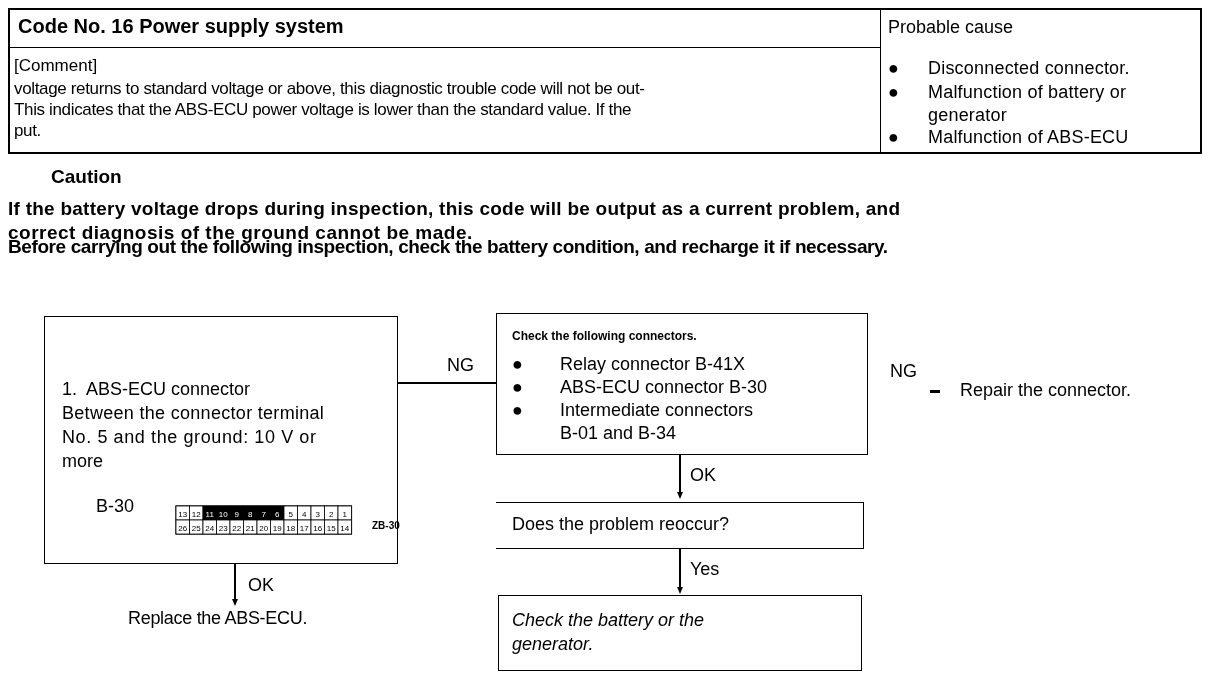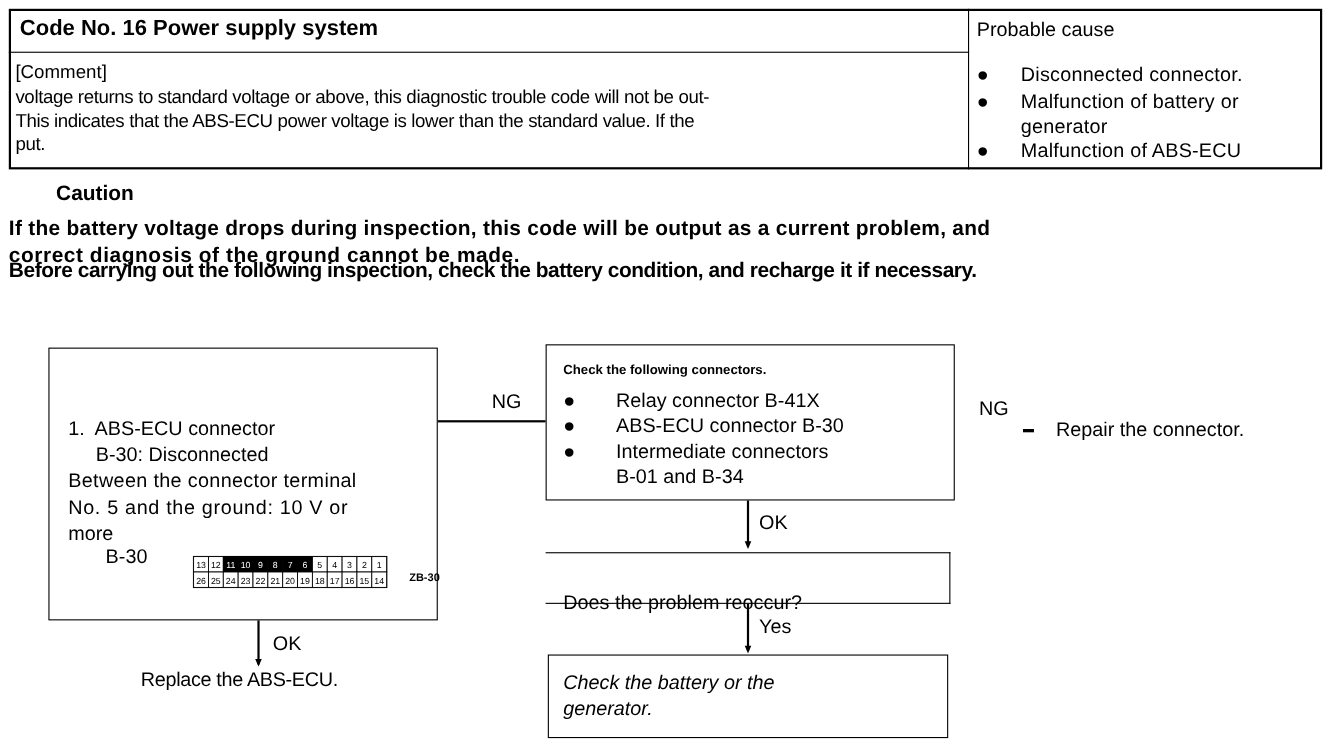--- a/index.html
+++ b/index.html
@@ -36,21 +36,21 @@
     #box1-text { left: 62px; top: 330px; margin-top: 47px; }
     #box1-b30 { left: 96px; top: 496px; font-size: 18px; }
     #box1-zb30 { left: 372px; top: 520px; font-size: 10px; font-weight: bold; text-align: center; }
     #connector-grid { left: 174px; top: 500px; }
 
     #box2-title { left: 512px; top: 329px; font-size: 12px; font-weight: bold; }
     .b2item { position: absolute; left: 512px; font-size: 18px; }
     .b2bullet { position: absolute; left: 0; top: 0; }
     .b2text { position: absolute; left: 48px; top: 0; white-space: nowrap; }
 
-    #box3-text { left: 512px; top: 538px; font-size: 18px; }
+    #box3-text { left: 512px; top: 514px; font-size: 18px; }
     #box4-text { left: 512px; top: 608px; font-size: 18px; line-height: 24px; font-style: italic; }
 
     
     .line { position: absolute; background: #000; }
     #ng1-line { left: 398px; top: 382px; width: 98px; height: 1.5px; }
     #ng1-label { left: 447px; top: 355px; font-size: 18px; }
     #ng2-label { left: 890px; top: 361px; font-size: 18px; }
     #ng2-dash { left: 930px; top: 390px; width: 10px; height: 3px; }
     #repair-text { left: 960px; top: 380px; font-size: 18px; }
 
@@ -97,21 +97,20 @@
 </div>
 
 <div class="abs t" id="caution-title">Caution</div>
 <div class="abs t" id="caution-l1">If the battery voltage drops during inspection, this code will be output as a current problem, and</div>
 <div class="abs t" id="caution-l2">correct diagnosis of the ground cannot be made.</div>
 <div class="abs t" id="caution-l3">Before carrying out the following inspection, check the battery condition, and recharge it if necessary.</div>
 
 <div class="box" id="box1"></div>
 <div class="abs t ftxt" id="box1-text">
   <div style="white-space:pre;">1.  ABS-ECU connector</div>
-  <div style="white-space:pre;">     B-30: Disconnected</div>
   <div style="letter-spacing:0.3px;">Between the connector terminal</div>
   <div style="letter-spacing:0.6px;">No. 5 and the ground: 10 V or</div>
   <div>more</div>
 </div>
 <div class="abs t" id="box1-b30">B-30</div>
 <svg class="abs" id="connector-grid" width="180" height="38">
     <rect x="2" y="6" width="175.5" height="28" fill="none" stroke="#000" stroke-width="1.2"></rect>
     <line x1="2" y1="20" x2="177.5" y2="20" stroke="#000" stroke-width="1"></line>
     <rect x="2" y="6" width="13.5" height="14" fill="#fff" stroke="#000" stroke-width="0.8"></rect>
     <text x="8.75" y="16.5" text-anchor="middle" font-size="8" font-family="Liberation Sans, sans-serif" fill="#000">13</text>

